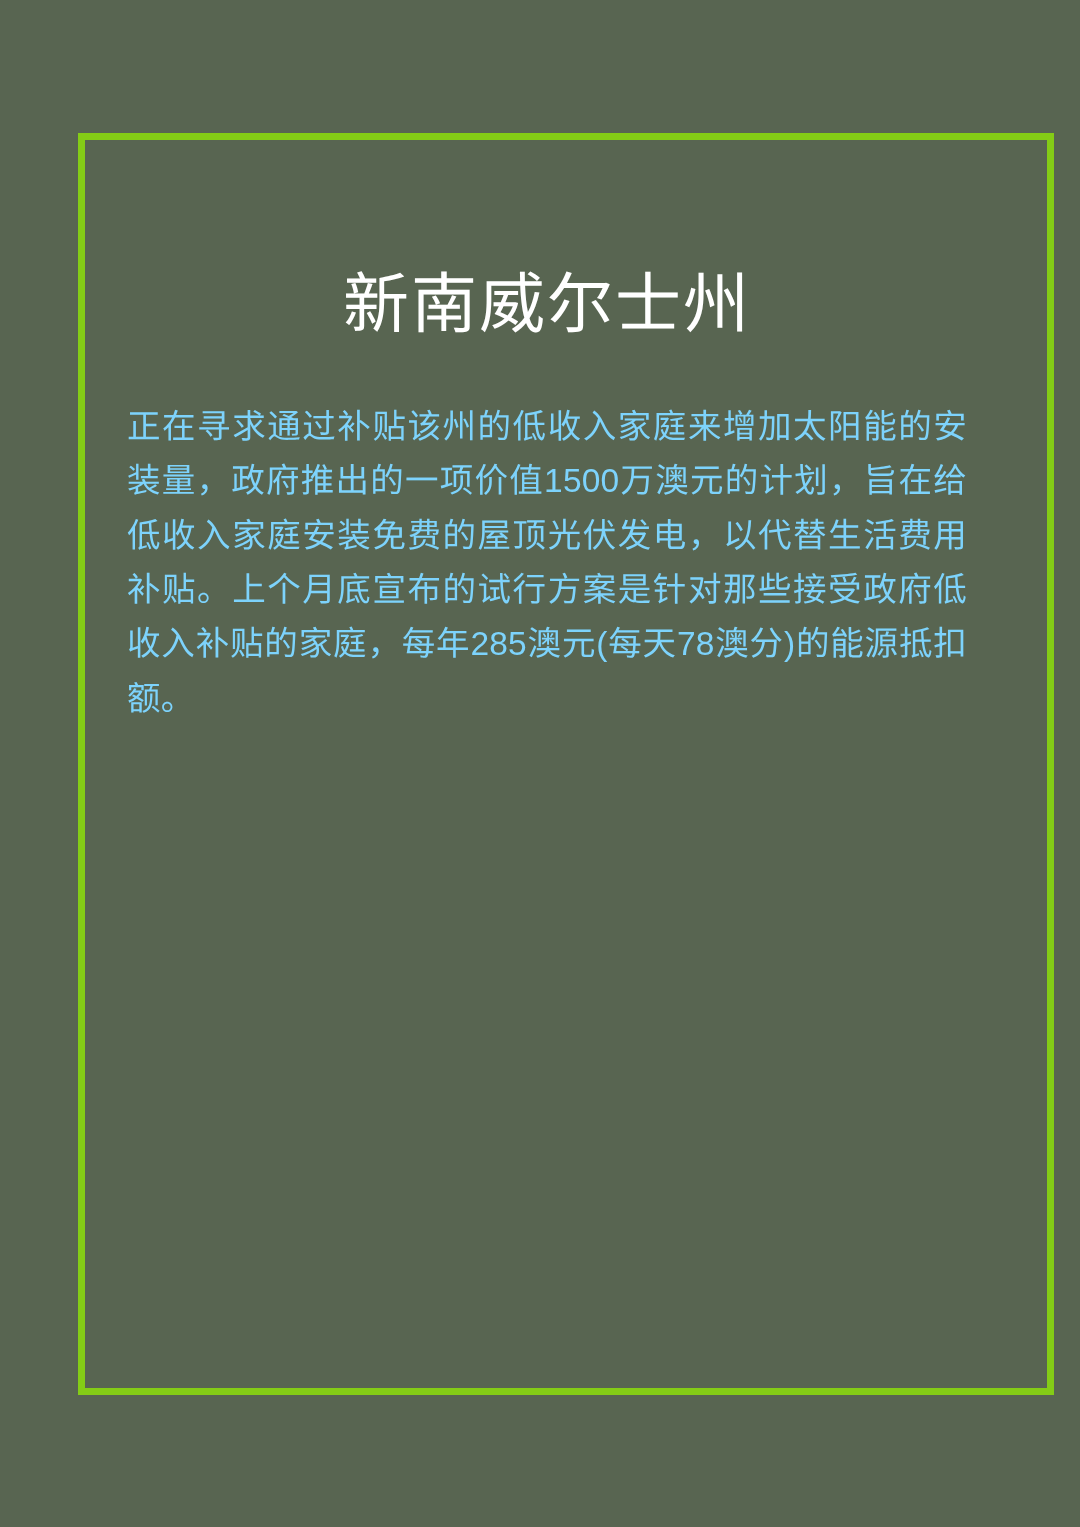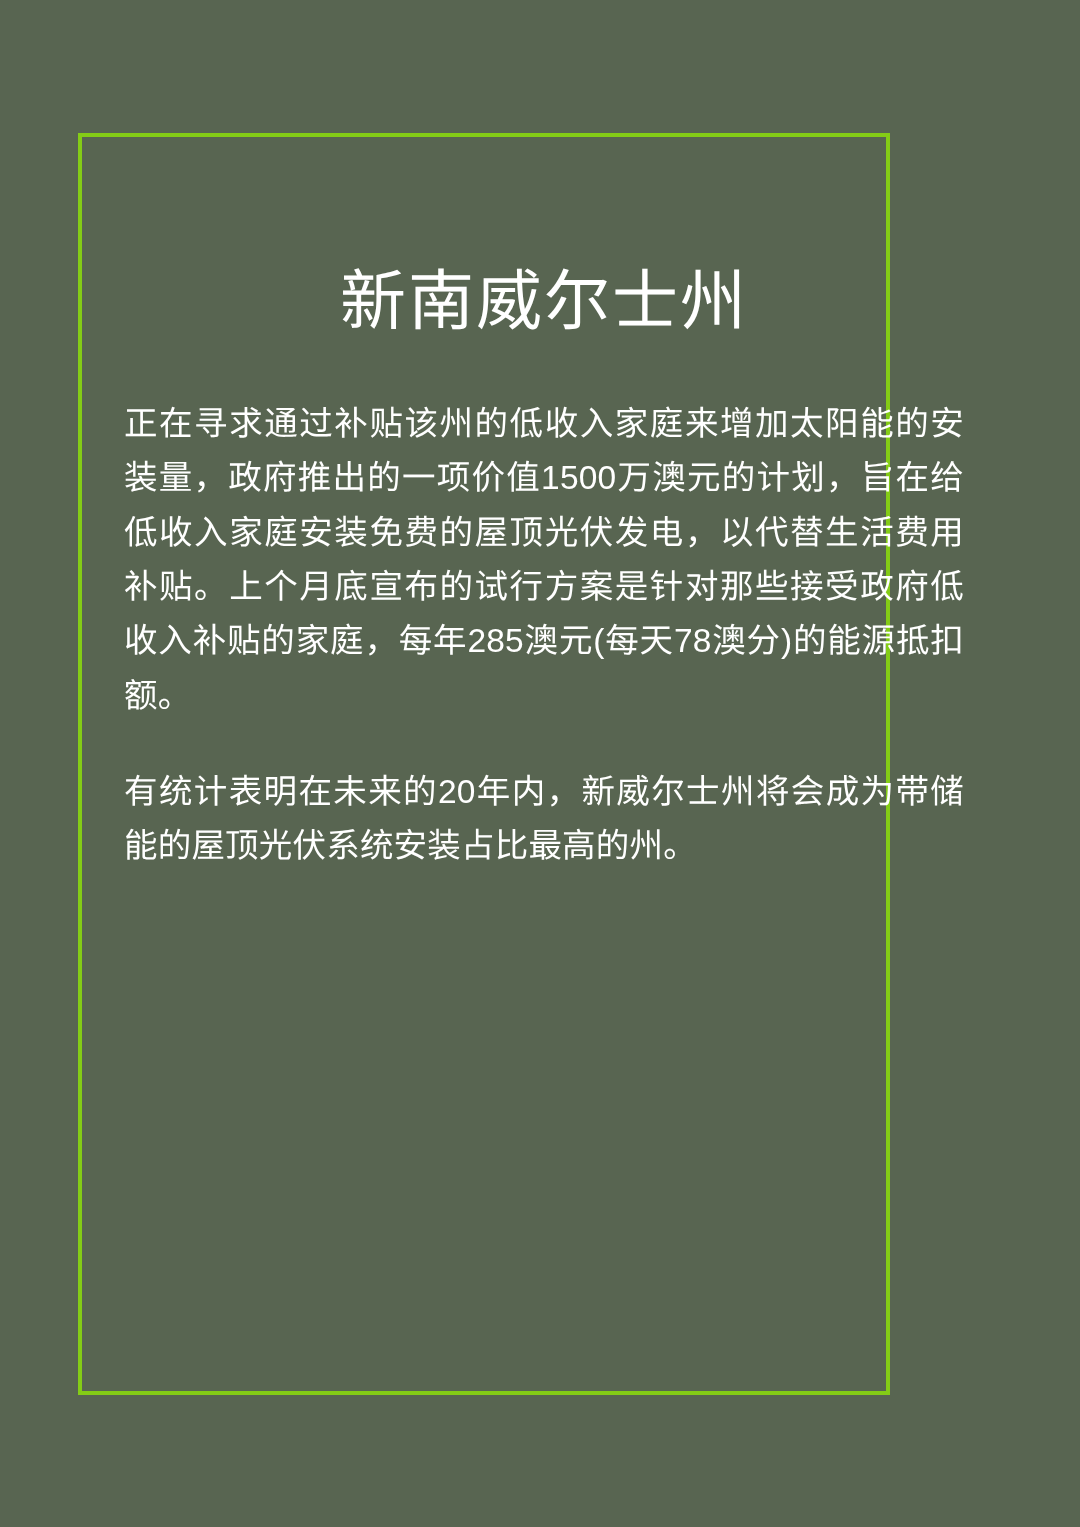--- a/index.html
+++ b/index.html
@@ -10,23 +10,23 @@
     width: 1080px;
     height: 1527px;
     background: #586551;
     font-family: "Liberation Sans", "DejaVu Sans", sans-serif;
     overflow: hidden;
   }
   .card {
     position: absolute;
     left: 78px;
     top: 133px;
-    width: 812px;
+    width: 976px;
     height: 1262px;
-    border: 4px solid #84cc16;
+    border: 7px solid #84cc16;
     box-sizing: border-box;
   }
   .inner {
     position: absolute;
     left: 42px;
     top: 0px;
     width: 840px;
   }
   .title {
     color: #ffffff;
@@ -35,36 +35,35 @@
     font-weight: 400;
     text-align: center;
     letter-spacing: 2px;
     margin-top: 125px;
     margin-bottom: 0;
   }
   .body-block {
     margin-top: 56px;
   }
   .para {
-    color: #ffffff;
+    color: #7dd3fc;
     font-size: 33.5px;
     line-height: 1.62;
     text-align: justify;
     text-justify: inter-ideograph;
     letter-spacing: 0.2px;
     margin: 0 0 42px 0;
   }
   .para:last-child {
     margin-bottom: 0;
   }
 </style>
 </head>
 <body>
 
 <div class="card">
   <div class="inner">
     <h1 class="title">新南威尔士州</h1>
     <div class="body-block">
       <p class="para">正在寻求通过补贴该州的低收入家庭来增加太阳能的安装量，政府推出的一项价值1500万澳元的计划，旨在给低收入家庭安装免费的屋顶光伏发电，以代替生活费用补贴。上个月底宣布的试行方案是针对那些接受政府低收入补贴的家庭，每年285澳元(每天78澳分)的能源抵扣额。</p>
-      <p class="para">有统计表明在未来的20年内，新威尔士州将会成为带储能的屋顶光伏系统安装占比最高的州。</p>
     </div>
   </div>
 </div>
 
 </body></html>

